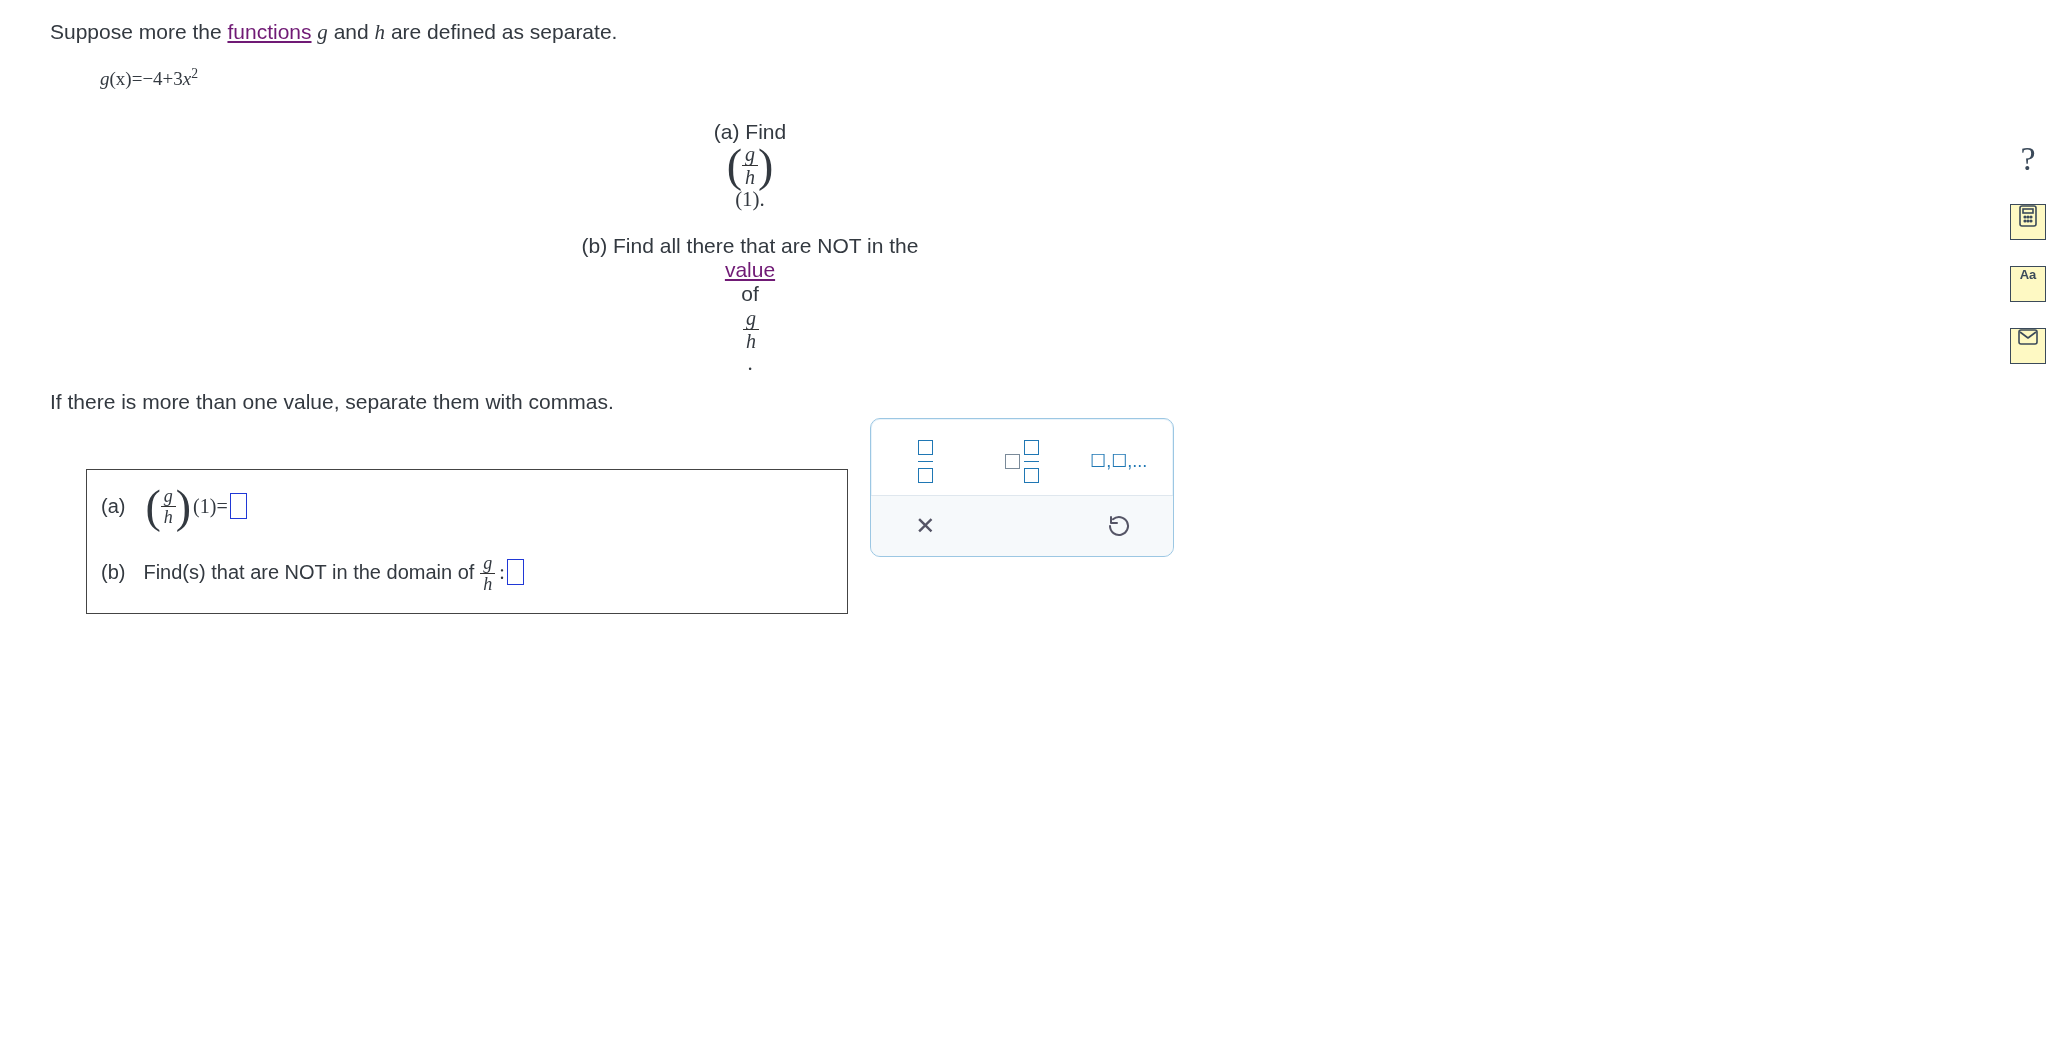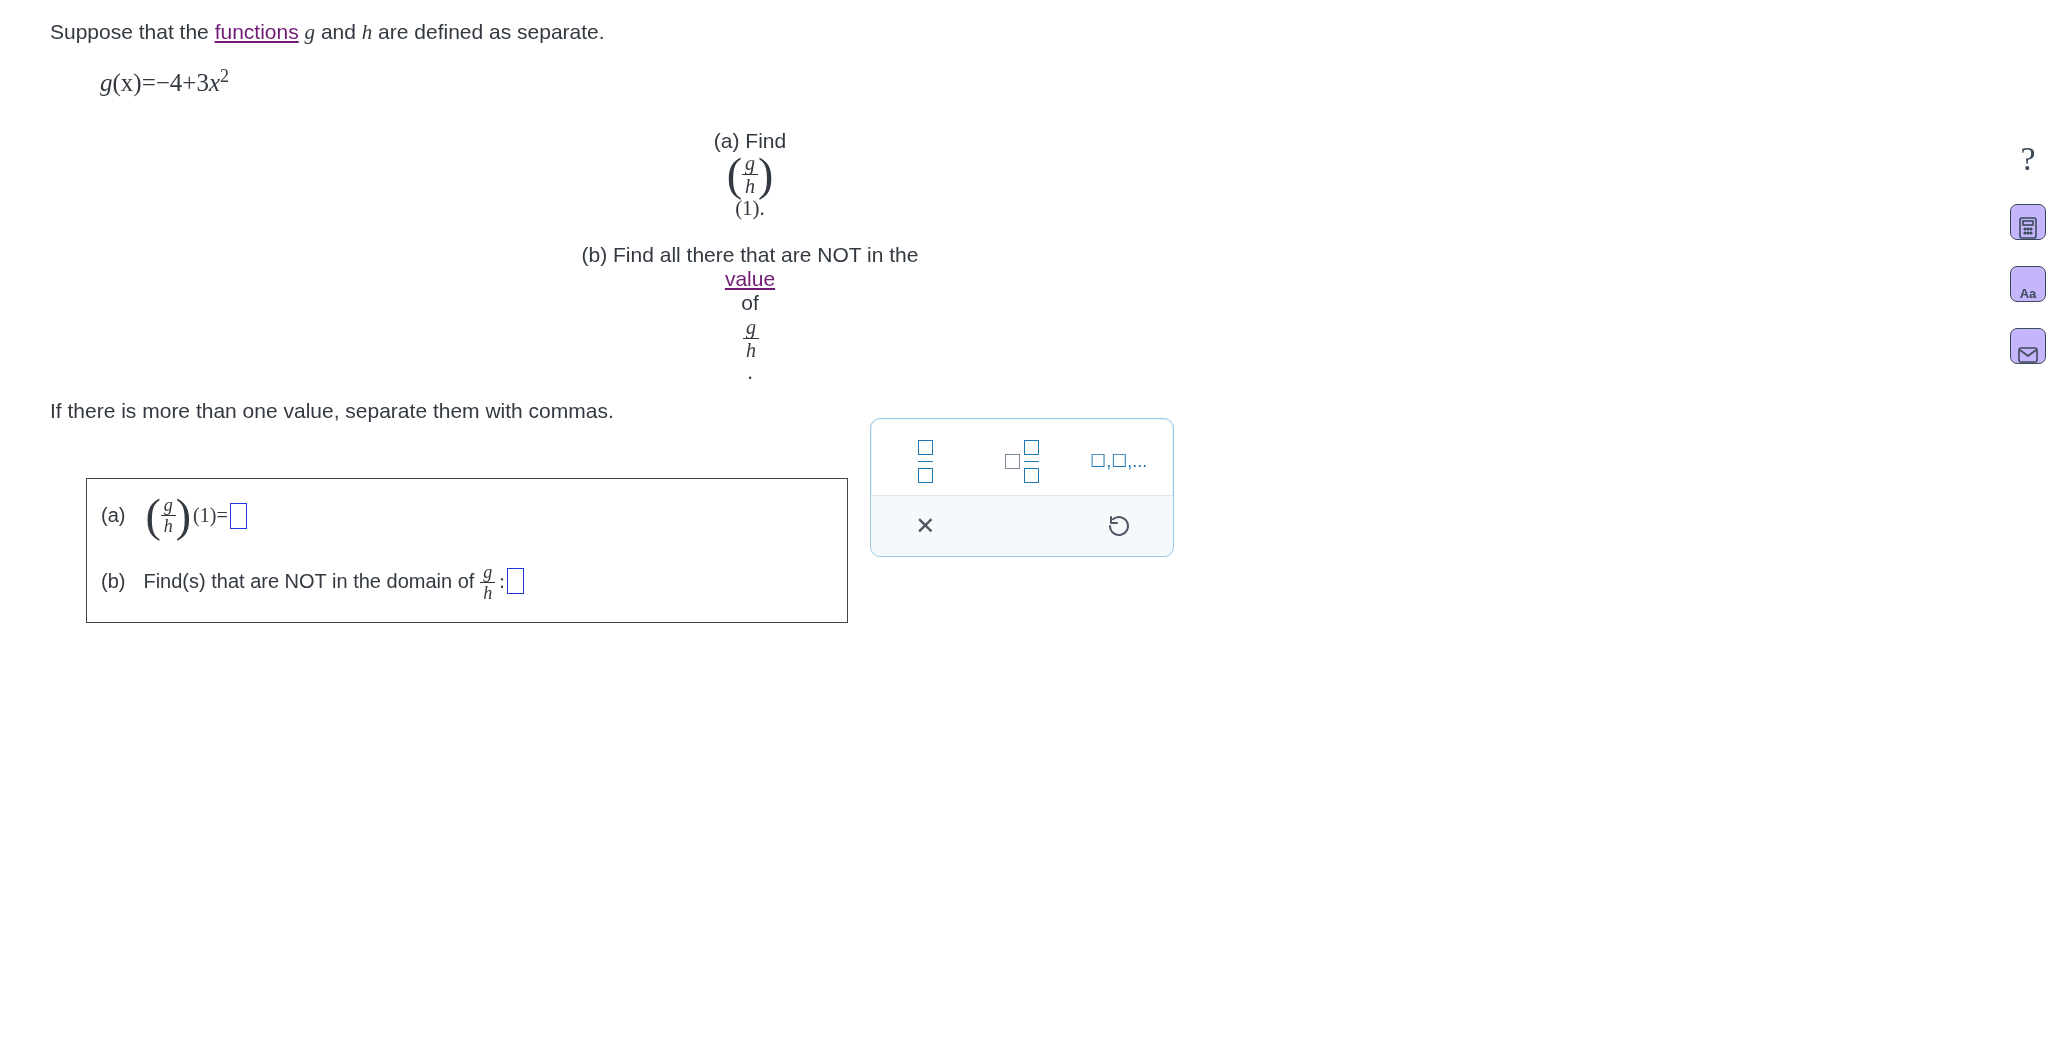--- a/index.html
+++ b/index.html
@@ -11,21 +11,21 @@
     background: #fff;
   }
   .page {
     padding: 20px 50px 40px 50px;
     max-width: 1400px;
   }
   .math-i { font-family: 'Times New Roman', serif; font-style: italic; }
   .math   { font-family: 'Times New Roman', serif; }
   .link   { color: #701a75; text-decoration: underline; cursor: pointer; }
 
-  .defs { margin: 18px 0 26px 50px; line-height: 1.55; font-size: 25px; }
+  .defs { margin: 18px 0 26px 50px; line-height: 1.55; font-size: 19px; }
   .sup  { font-size: 0.72em; vertical-align: super; }
 
   .part { margin: 14px 0; display: flex; align-items: center; flex-wrap: wrap; flex-direction: column; }
 
   
   .bigfrac {
     display: inline-flex;
     align-items: center;
     margin: 0 2px;
   }
@@ -99,40 +99,40 @@
     right: 22px;
     top: 140px;
     display: flex;
     flex-direction: column;
     gap: 26px;
     align-items: center;
   }
   .rail .btn {
     width: 34px; height: 34px;
     border: 1.5px solid #3b4a5a;
-    border-radius: 7px;
-    display: flex; align-items: flex-end; justify-content: center;
+    border-radius: 0;
+    display: flex; align-items: flex-start; justify-content: center;
     color: #3b4a5a;
     cursor: pointer;
-    background: #c4b5fd;
+    background: #fef9c3;
   }
   .rail .qmark {
     font-size: 34px;
     color: #3b4a5a;
     font-family: 'Times New Roman', serif;
     cursor: pointer;
   }
 </style>
 </head>
 <body>
 
 <div class="page">
 
   <div>
-    <span>Suppose that the </span><span class="link">functions</span><span> </span><span class="math-i">g</span><span> and </span><span class="math-i">h</span><span> are defined as separate.</span>
+    <span>Suppose more the </span><span class="link">functions</span><span> </span><span class="math-i">g</span><span> and </span><span class="math-i">h</span><span> are defined as separate.</span>
   </div>
 
   <div class="defs">
     <div>
       <span class="math-i">g</span><span class="math">(x)</span><span class="math">=</span><span class="math">−4+3</span><span class="math-i">x</span><span class="math sup">2</span>
     </div>
   </div>
 
   <div class="part">
     <span>(a) Find </span>

